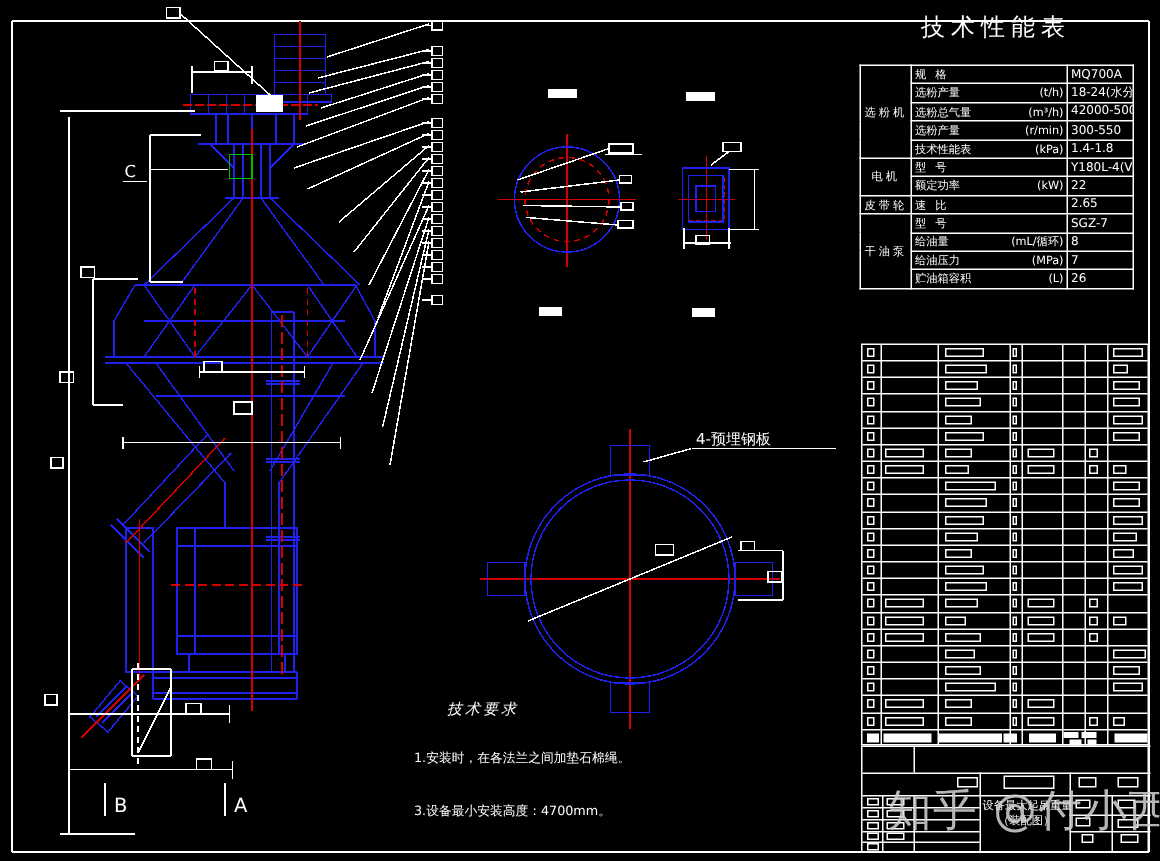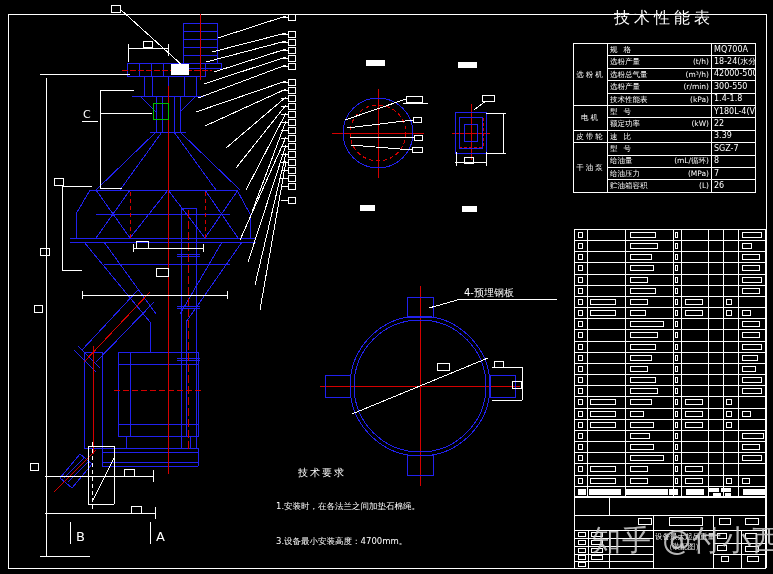--- a/index.html
+++ b/index.html
@@ -29,21 +29,21 @@
   .tblock{position:absolute;left:574px;top:497px;width:192px;height:71px;
           border-left:1px solid #fff;border-right:1px solid #fff;box-sizing:border-box;}
   .tblock .hl,.tblock .vv,.tblock .rc,.tblock .rf{position:absolute;}
   .tblock .hl{height:1px;background:#fff;}
   .tblock .vv{width:1px;background:#fff;}
   .tblock .rc{height:7px;border:1px solid #fff;box-sizing:border-box;}
   .tb-title{position:absolute;left:80px;top:35px;width:58px;text-align:center;
             color:#fff;font-size:7.5px;line-height:10px;white-space:nowrap;}
   
   .notes{position:absolute;left:276px;top:466px;color:#fff;}
-  .notes .nt{margin-left:22px;font-size:10px;letter-spacing:2px;margin-bottom:9px;}
+  .notes .nt{margin-left:22px;font-size:10px;letter-spacing:2px;margin-bottom:9px;font-style:italic;}
   .notes .nl{font-size:8.5px;line-height:15.5px;white-space:nowrap;margin-top:19px;}
   
   .watermark{position:absolute;left:592px;top:521px;font-size:29px;color:#cfcfcf;
              opacity:.88;letter-spacing:1px;white-space:nowrap;z-index:9;}
 </style>
 </head>
 <body>
 
 <div id="stage">
 
@@ -392,21 +392,21 @@
             <td class="pi wide"><span>型号</span><span></span></td>
             <td class="pv">Y180L-4(V5)</td>
           </tr>
           <tr>
             <td class="pi"><span>额定功率</span><span>(kW)</span></td>
             <td class="pv">22</td>
           </tr>
           <tr>
             <td class="pg" rowspan="1">皮带轮</td>
             <td class="pi wide"><span>速比</span><span></span></td>
-            <td class="pv">3.39</td>
+            <td class="pv">2.65</td>
           </tr>
           <tr>
             <td class="pg" rowspan="4">干油泵</td>
             <td class="pi wide"><span>型号</span><span></span></td>
             <td class="pv">SGZ-7</td>
           </tr>
           <tr>
             <td class="pi"><span>给油量</span><span>(mL/循环)</span></td>
             <td class="pv">8</td>
           </tr>

